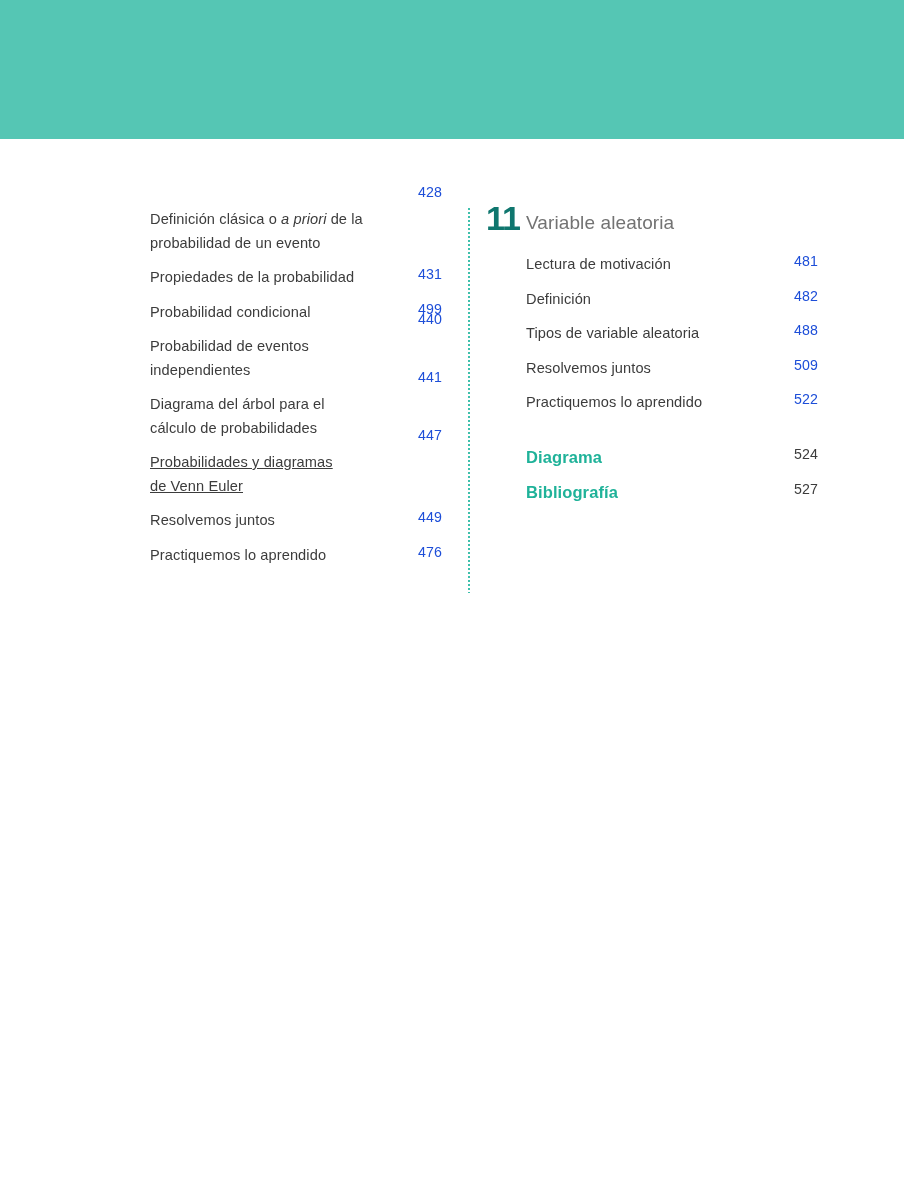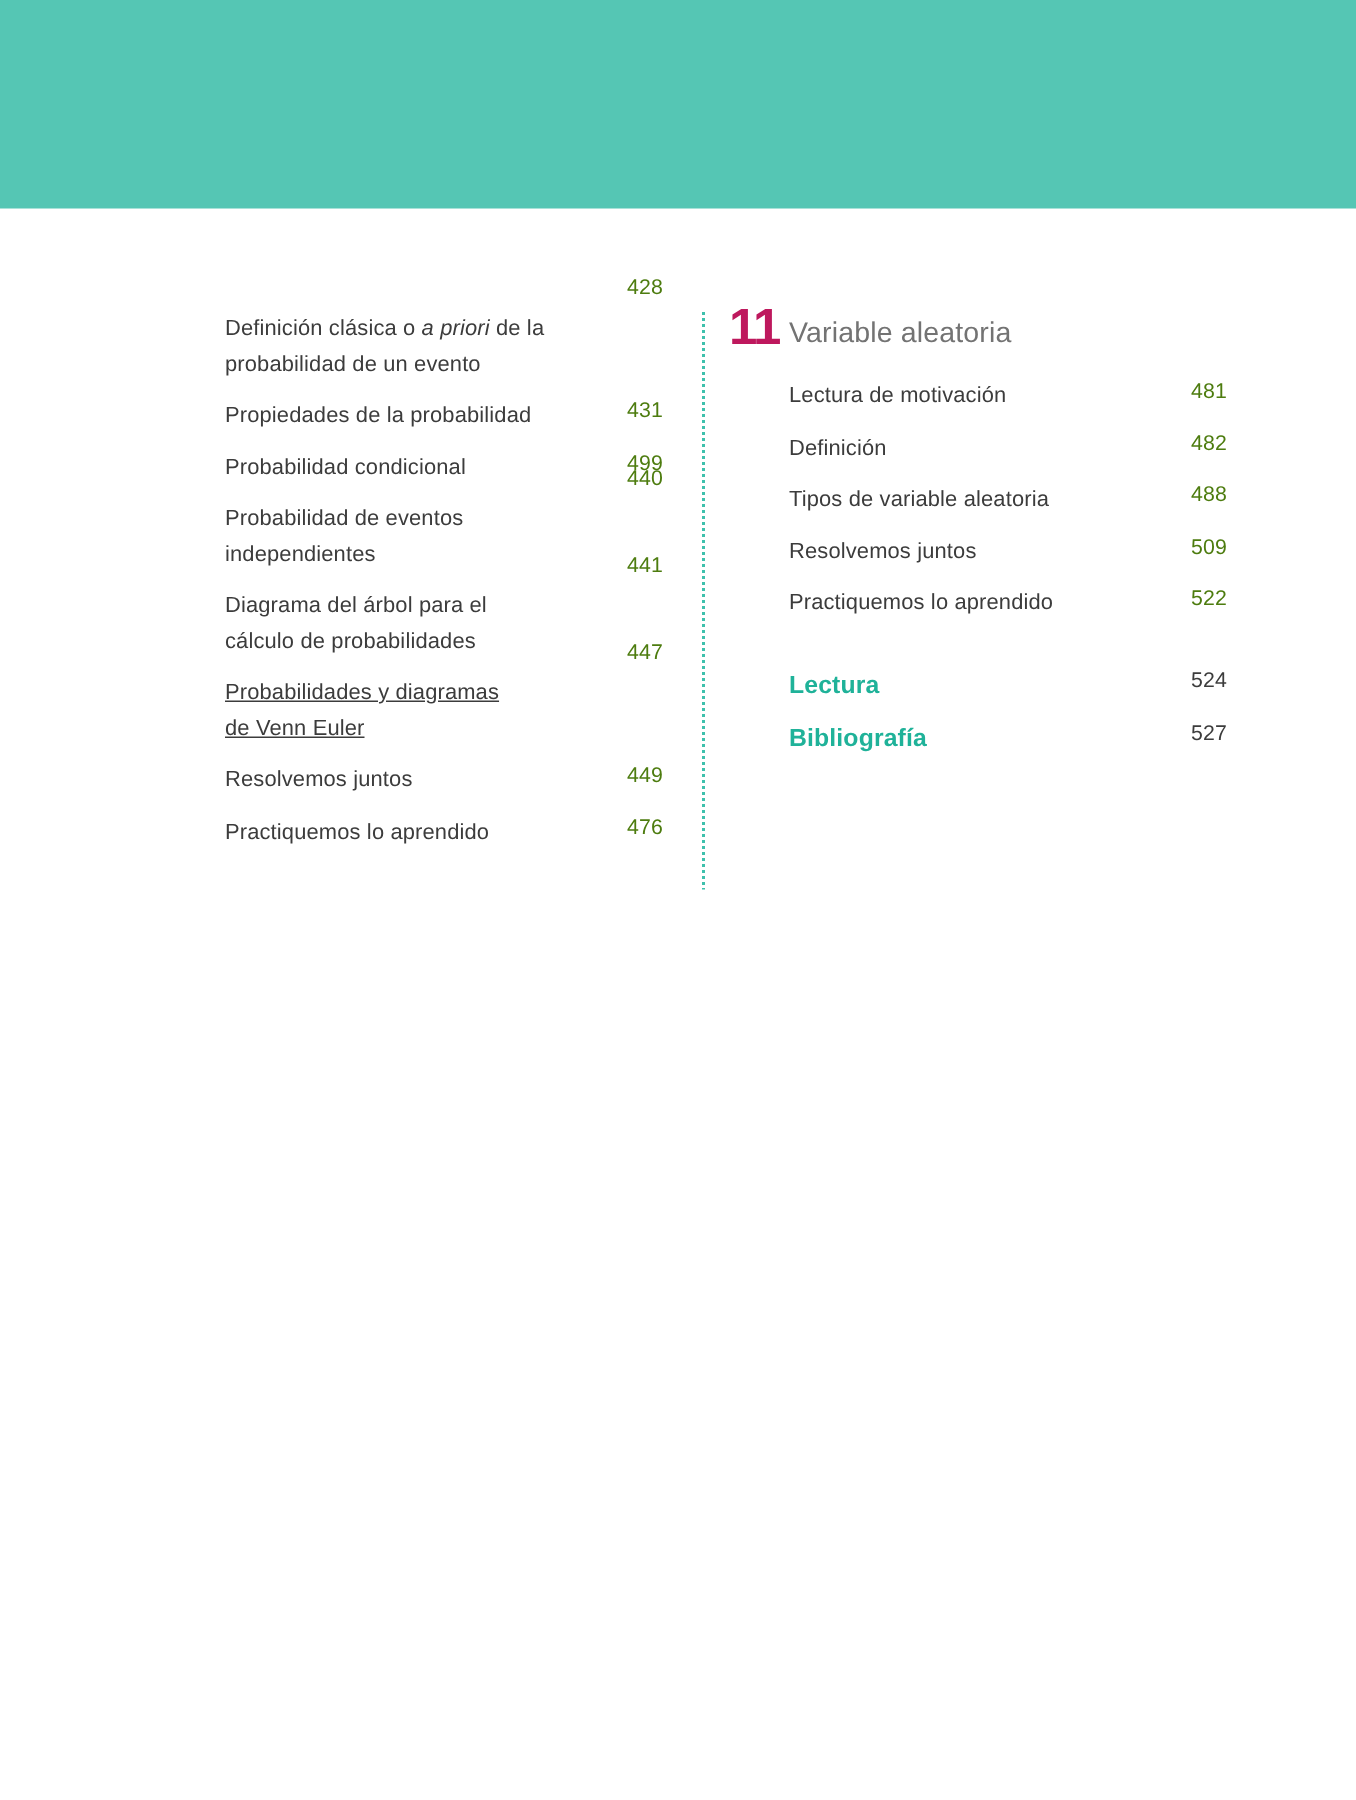--- a/index.html
+++ b/index.html
@@ -69,41 +69,41 @@
     line-height: 23.5px;
     color: #3c3c3c;
     letter-spacing: 0.1px;
     max-width: 250px;
   }
   .toc-title i { font-style: italic; }
 
   .toc-page {
     position: absolute;
     font-size: 14.2px;
-    color: #4d7c0f;
+    color: #1d4ed8;
     letter-spacing: 0.1px;
     white-space: nowrap;
   }
   .col-left  .toc-page { left: 268px; }
   .col-right .toc-page { left: 268px; }
 
   
   .chapter-head {
     position: relative;
     height: 40px;
     margin-left: -40px;
     margin-bottom: 2px;
   }
   .chapter-num {
     position: absolute;
     left: 0px;
     top: -10px;
     font-size: 34px;
     font-weight: bold;
-    color: #be185d;
+    color: #0f766e;
     letter-spacing: -1px;
     line-height: 34px;
   }
   .chapter-name {
     position: absolute;
     left: 40px;
     top: 0px;
     font-size: 19px;
     font-weight: normal;
     color: #737373;
@@ -213,21 +213,21 @@
     </div>
 
     <div class="toc-entry">
       <span class="toc-title">Practiquemos lo aprendido</span>
       <span class="toc-page" style="top:0px;">522</span>
     </div>
 
     <div class="spacer-gap"></div>
 
     <div class="toc-section">
-      <span class="toc-title">Lectura</span>
+      <span class="toc-title">Diagrama</span>
       <span class="toc-page" style="top:1px;">524</span>
     </div>
 
     <div class="toc-section">
       <span class="toc-title">Bibliografía</span>
       <span class="toc-page" style="top:1px;">527</span>
     </div>
 
   </div>
 

